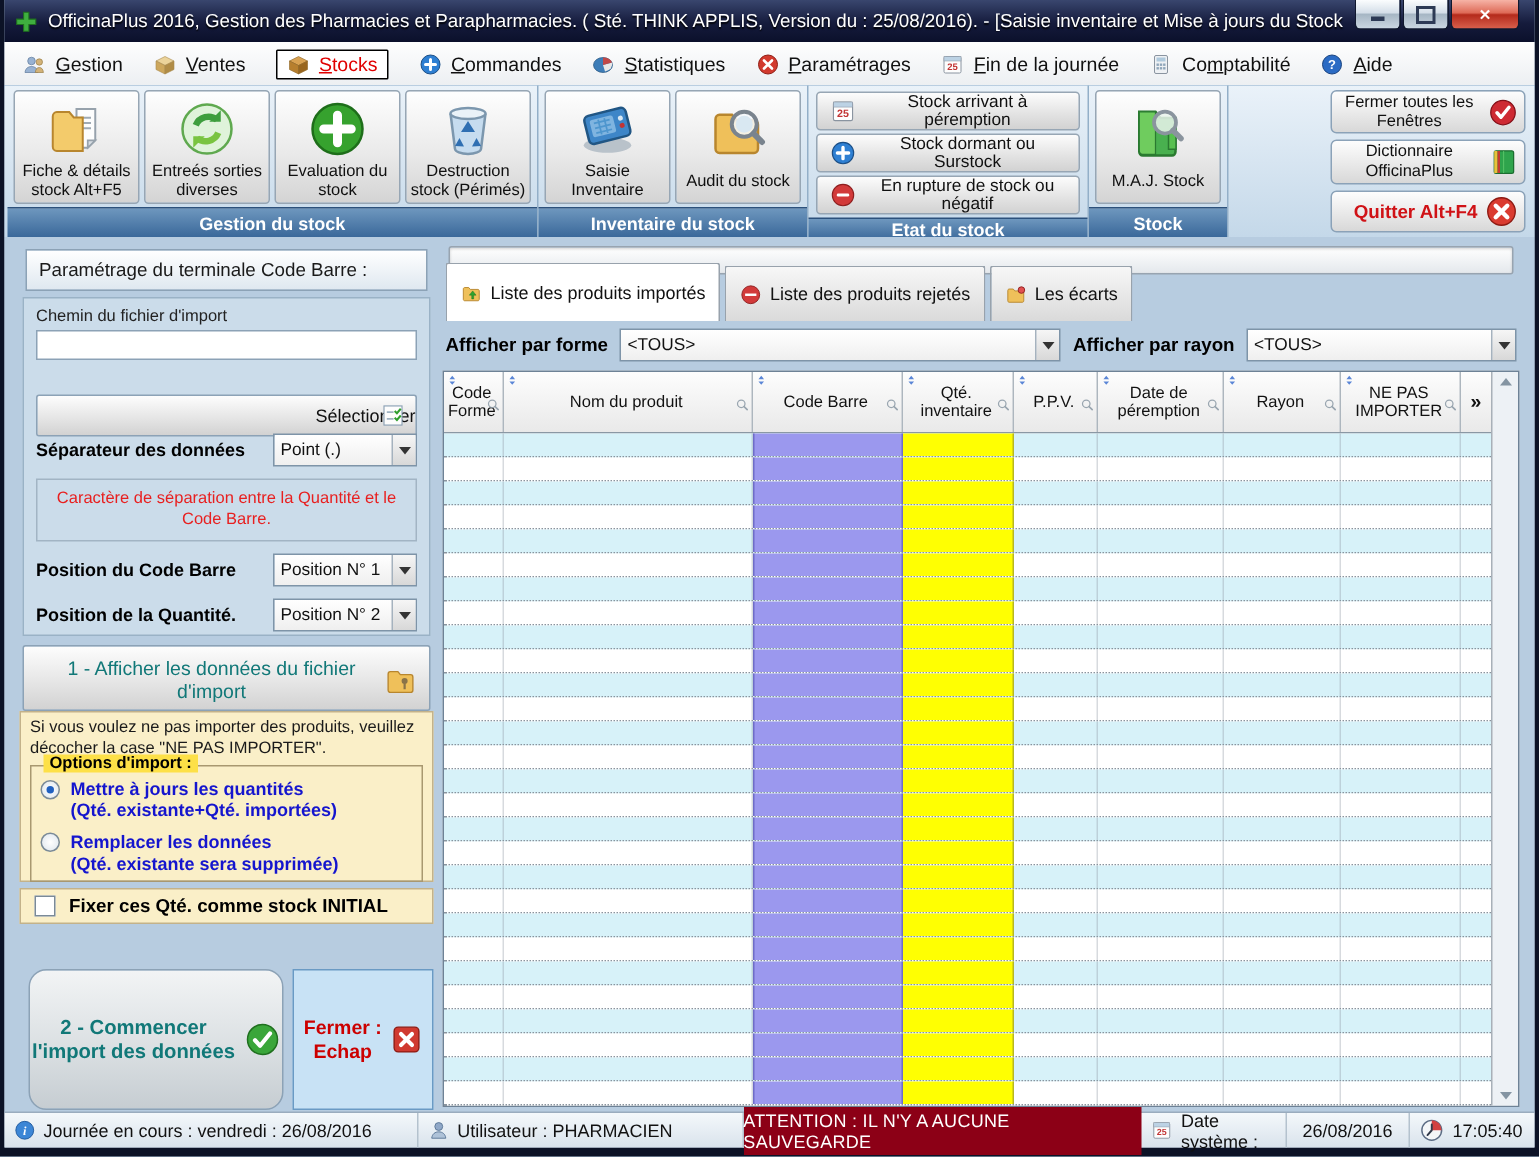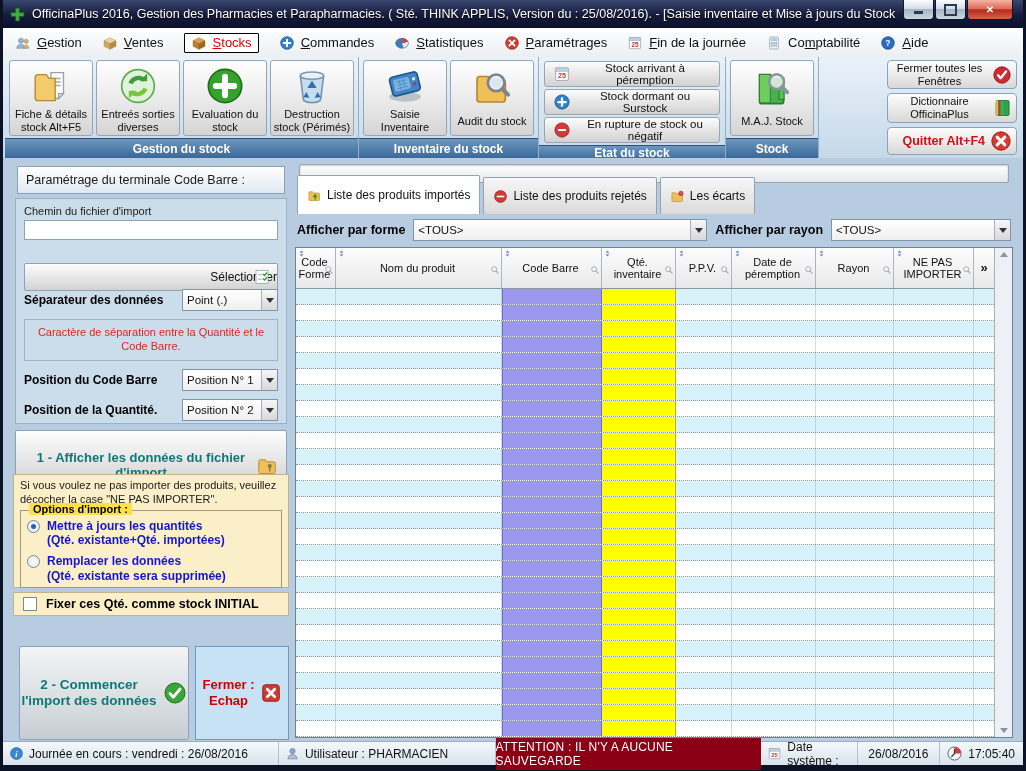--- a/index.html
+++ b/index.html
@@ -67,38 +67,38 @@
   .frow .flabel{font-weight:bold;font-size:12px;color:#000}
   .select{height:20px;background:linear-gradient(#FFFFFF,#EFEFEF);border:1px solid #7E94A8;display:flex;align-items:center;font-size:11.5px;color:#111;cursor:default}
   .select .sval{flex:1;padding:0 4px;white-space:nowrap;overflow:hidden}
   .dd-btn{width:15px;height:100%;border-left:1px solid #A5B2BE;background:linear-gradient(#F6F6F6,#D8D8D8);
     display:flex;align-items:center;justify-content:center}
   .tri-down{width:0;height:0;border-left:4px solid transparent;border-right:4px solid transparent;border-top:5px solid #333}
   .redbox{position:absolute;top:120px;left:8px;right:8px;height:40px;border:1px solid #A2B4C4;
     display:flex;align-items:center;justify-content:center;text-align:center;
     color:#E82020;font-size:11px;line-height:1.25;padding:0 6px}
   .step1{position:absolute;top:270px;left:4px;right:4px;height:38px;display:flex;align-items:center;justify-content:flex-end;
-    color:#117878;font-weight:bold;font-size:13px;line-height:1.15;text-align:center;padding:16px 30px 0 10px}
+    color:#117878;font-weight:normal;font-size:13px;line-height:1.15;text-align:center;padding:4px 30px 0 10px}
   .step1 .i{position:absolute;right:8px}
   .yellowbox{background:#FAEFC8;border:1px solid #C3B28A}
   .ybmain{position:absolute;top:314px;left:2px;right:2px;height:114px;padding:4px 6px;box-sizing:border-box}
   .note{font-size:11px;color:#1a1a1a;line-height:1.25}
   .optbox{border:1px solid #A89870;margin-top:3px;padding:1px 6px 4px;position:relative}
   .optbox .legend{position:absolute;top:-8px;left:8px;background:#fde047;padding:0 4px;font-weight:bold;font-size:11px;color:#000}
   .optrow{display:flex;gap:7px;margin-top:7px;align-items:flex-start}
   .radio{width:13px;height:13px;border-radius:50%;border:1px solid #7A8A98;background:radial-gradient(#fff,#DDE5EC);box-sizing:border-box;flex:none;margin-top:1px}
   .radio.on{display:flex;align-items:center;justify-content:center}
   .radio.on::after{content:'';width:5px;height:5px;border-radius:50%;background:#2060C0}
   .optlabel{color:#1515CE;font-weight:bold;font-size:12px;line-height:1.2}
   .ybstrip{position:absolute;top:432px;left:2px;right:2px;height:24px;display:flex;align-items:center;gap:9px;padding-left:9px;box-sizing:border-box}
   .cb{width:14px;height:14px;background:#fff;border:1px solid #7A8A98;box-sizing:border-box;flex:none}
   .cblabel{font-weight:bold;font-size:12.5px;color:#000}
   .lbottom{position:absolute;top:486px;left:0;right:0;height:92px}
   .step2{position:absolute;left:8px;top:0;width:168px;height:92px;display:flex;align-items:center;justify-content:center;gap:6px;
-    background:linear-gradient(#F2F4F5,#D9DEE1 60%,#C6CDD2);border:1px solid #8CA2B6;border-radius:2px}
+    background:linear-gradient(#F2F4F5,#D9DEE1 60%,#C6CDD2);border:1px solid #8CA2B6;border-radius:12px}
   .step2 .blabel{color:#117878;font-weight:bold;font-size:13.5px;line-height:1.2;text-align:center}
   .fermer{position:absolute;left:184px;top:0;width:92px;height:92px;display:flex;align-items:center;justify-content:center;gap:5px;
     background:#C8E2F5;border:1px solid #6A9AC4;cursor:default}
   .fermer .blabel{color:#CC0000;font-weight:bold;font-size:13px;line-height:1.25;text-align:center}
   
   .rpanel{position:absolute;left:292px;right:10px;top:2px;bottom:3px}
   .progress{position:absolute;top:4px;left:4px;right:4px;height:17px;border:1px solid #98A4B0;border-radius:2px;
     background:linear-gradient(#FFFFFF,#E4E8EC);box-shadow:inset 0 1px 2px rgba(0,0,0,.18)}
   .tabs{position:absolute;top:30px;left:2px;height:24px;display:flex;gap:3px;align-items:flex-end}
   .tab{display:flex;align-items:center;gap:5px;height:22px;padding:7px 9px;font-size:12px;color:#111;

